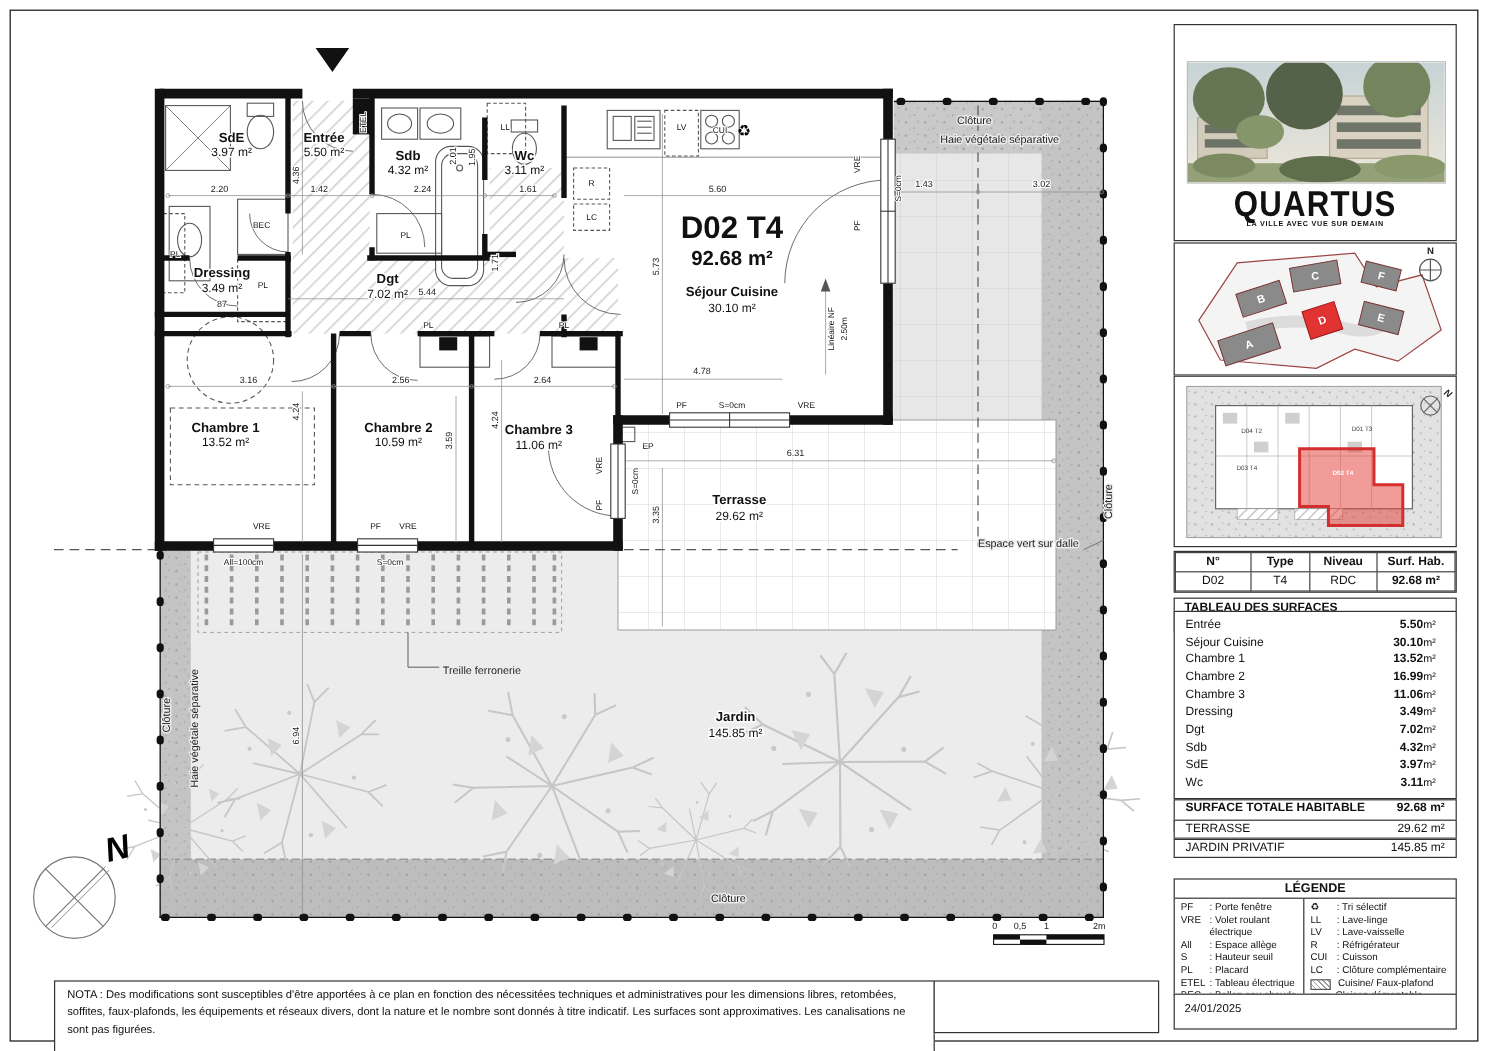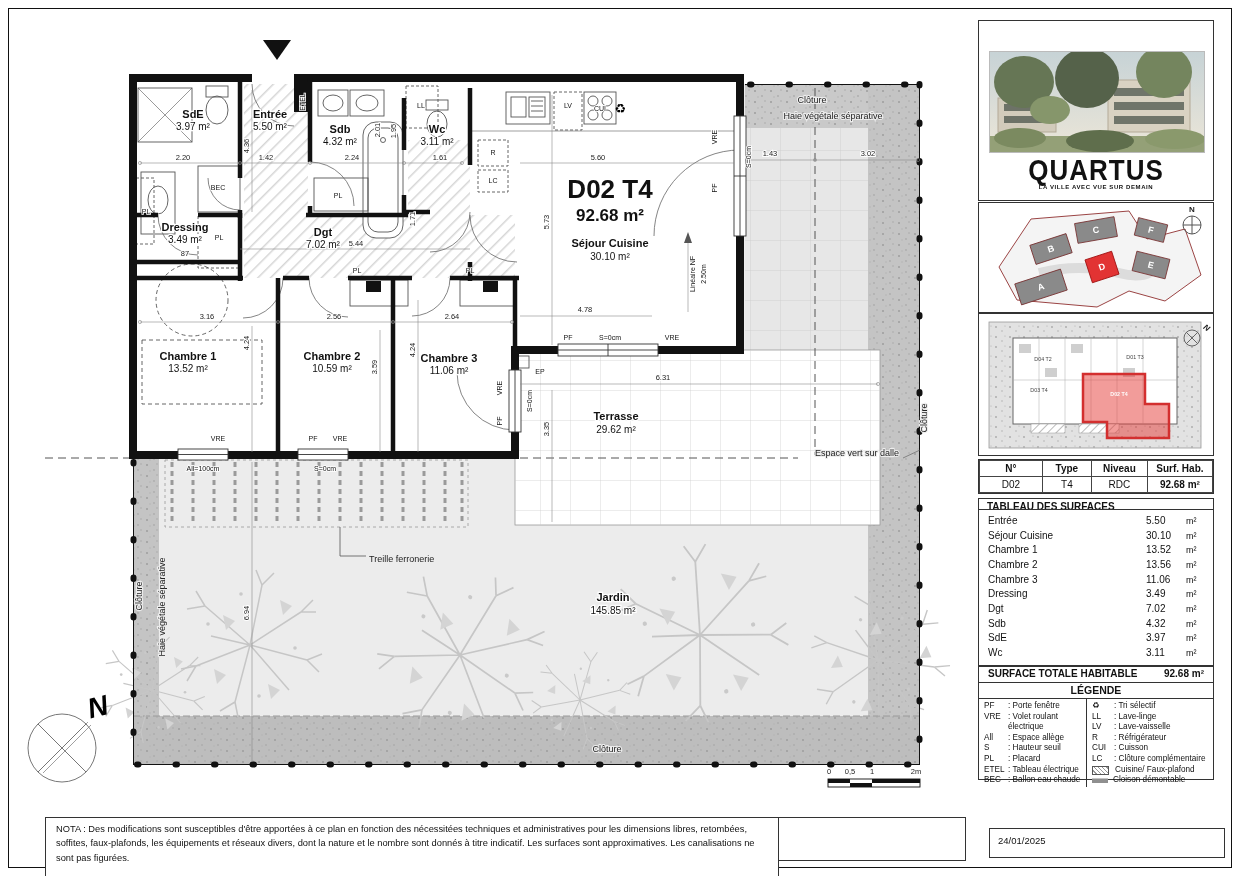--- a/index.html
+++ b/index.html
@@ -11,21 +11,21 @@
   .sb-title{font-weight:bold;font-size:16px;letter-spacing:.5px;text-align:center;padding-top:7px;}
   .photo{position:absolute;left:10px;top:30px;width:214px;height:100px;overflow:hidden;border:1px solid #bbb;}
   .qlogo{position:absolute;left:0;top:134px;width:100%;text-align:center;font-weight:900;font-size:26px;
          letter-spacing:1px;transform:scaleY(1.15);}
   .qtag{position:absolute;left:0;top:163px;width:100%;text-align:center;font-weight:bold;font-size:6px;letter-spacing:.6px;}
   table.itab{border-collapse:collapse;width:100%;table-layout:fixed;}
   table.itab td,table.itab th{border:1px solid #444;font-size:10px;text-align:center;height:15px;padding:0;}
   table.itab th{font-weight:bold;}
   .tds-title{font-weight:bold;font-size:10px;padding:2px 8px;}
   .srow{display:flex;justify-content:space-between;padding:0 9px;font-size:10px;height:14.7px;align-items:center;}
-  .srow .num{width:40px;text-align:left;display:inline-block;}
+  .srow .num{width:40px;text-align:right;display:inline-block;font-weight:bold;}
   .srow .un{width:18px;text-align:left;display:inline-block;margin-left:0;font-size:9px;}
   .trow{display:flex;justify-content:space-between;padding:1px 9px;font-size:10px;align-items:center;}
   .b{font-weight:bold;}
   .leg-title{font-weight:bold;font-size:10.5px;text-align:center;border-bottom:1px solid #333;height:15px;line-height:15px;}
   .leg-cols{display:flex;font-size:8.2px;height:88px;}
   .leg-l{width:108px;border-right:1px solid #333;padding:2px 0 0 5px;box-sizing:border-box;}
   .leg-r{width:126px;padding:2px 0 0 5px;box-sizing:border-box;}
   .lrow{display:flex;line-height:10.6px;}
   .lrow .ab{width:24px;flex:none;}
   .lrow .ds{flex:1;}
@@ -565,21 +565,21 @@
   <div class="srow">
         <span>Séjour Cuisine</span>
         <span><span class="num">30.10</span><span class="un">m²</span></span>
       </div>
   <div class="srow">
         <span>Chambre 1</span>
         <span><span class="num">13.52</span><span class="un">m²</span></span>
       </div>
   <div class="srow">
         <span>Chambre 2</span>
-        <span><span class="num">13.56</span><span class="un">m²</span></span>
+        <span><span class="num">16.99</span><span class="un">m²</span></span>
       </div>
   <div class="srow">
         <span>Chambre 3</span>
         <span><span class="num">11.06</span><span class="un">m²</span></span>
       </div>
   <div class="srow">
         <span>Dressing</span>
         <span><span class="num">3.49</span><span class="un">m²</span></span>
       </div>
   <div class="srow">
@@ -612,21 +612,21 @@
         <span>29.62 m²</span>
       </div>
 </div>
 <div class="box" style="left:978px;top:699px;width:236px;height:16px;">
   <div class="trow">
         <span>JARDIN PRIVATIF</span>
         <span>145.85 m²</span>
       </div>
 </div>
 
-<div class="box" style="left:978px;top:682px;width:236px;height:98px;">
+<div class="box" style="left:978px;top:732px;width:236px;height:98px;">
   <div class="leg-title">LÉGENDE</div>
   <div class="leg-cols">
     <div class="leg-l">
       <div class="lrow">
             <span class="ab">PF</span>
             <span class="ds">: Porte fenêtre</span>
           </div>
       <div class="lrow">
             <span class="ab">VRE</span>
             <span class="ds">: Volet roulant électrique</span>
@@ -682,21 +682,21 @@
             <span class="ds">Cuisine/ Faux-plafond</span>
           </div>
       <div class="lrow">
             <span class="swatch-bar"></span>
             <span class="ds">Cloison démontable</span>
           </div>
     </div>
   </div>
 </div>
 
-<div class="box" style="left:978px;top:828px;width:236px;height:30px;margin-left:11px;">
+<div class="box" style="left:978px;top:828px;width:236px;height:30px;">
   <div class="date">24/01/2025</div>
 </div>
 
 <div class="box" style="left:45px;top:817px;width:734px;height:61px;">
   <div class="nota">NOTA : Des modifications sont susceptibles d'être apportées à ce plan en fonction des nécessitées techniques et administratives pour les dimensions libres, retombées, soffites, faux-plafonds, les équipements et réseaux divers, dont la nature et le nombre sont donnés à titre indicatif. Les surfaces sont approximatives. Les canalisations ne sont pas figurées.</div>
 </div>
 <div class="box" style="left:778px;top:817px;width:188px;height:44px;"></div>
 
 </div>
 

